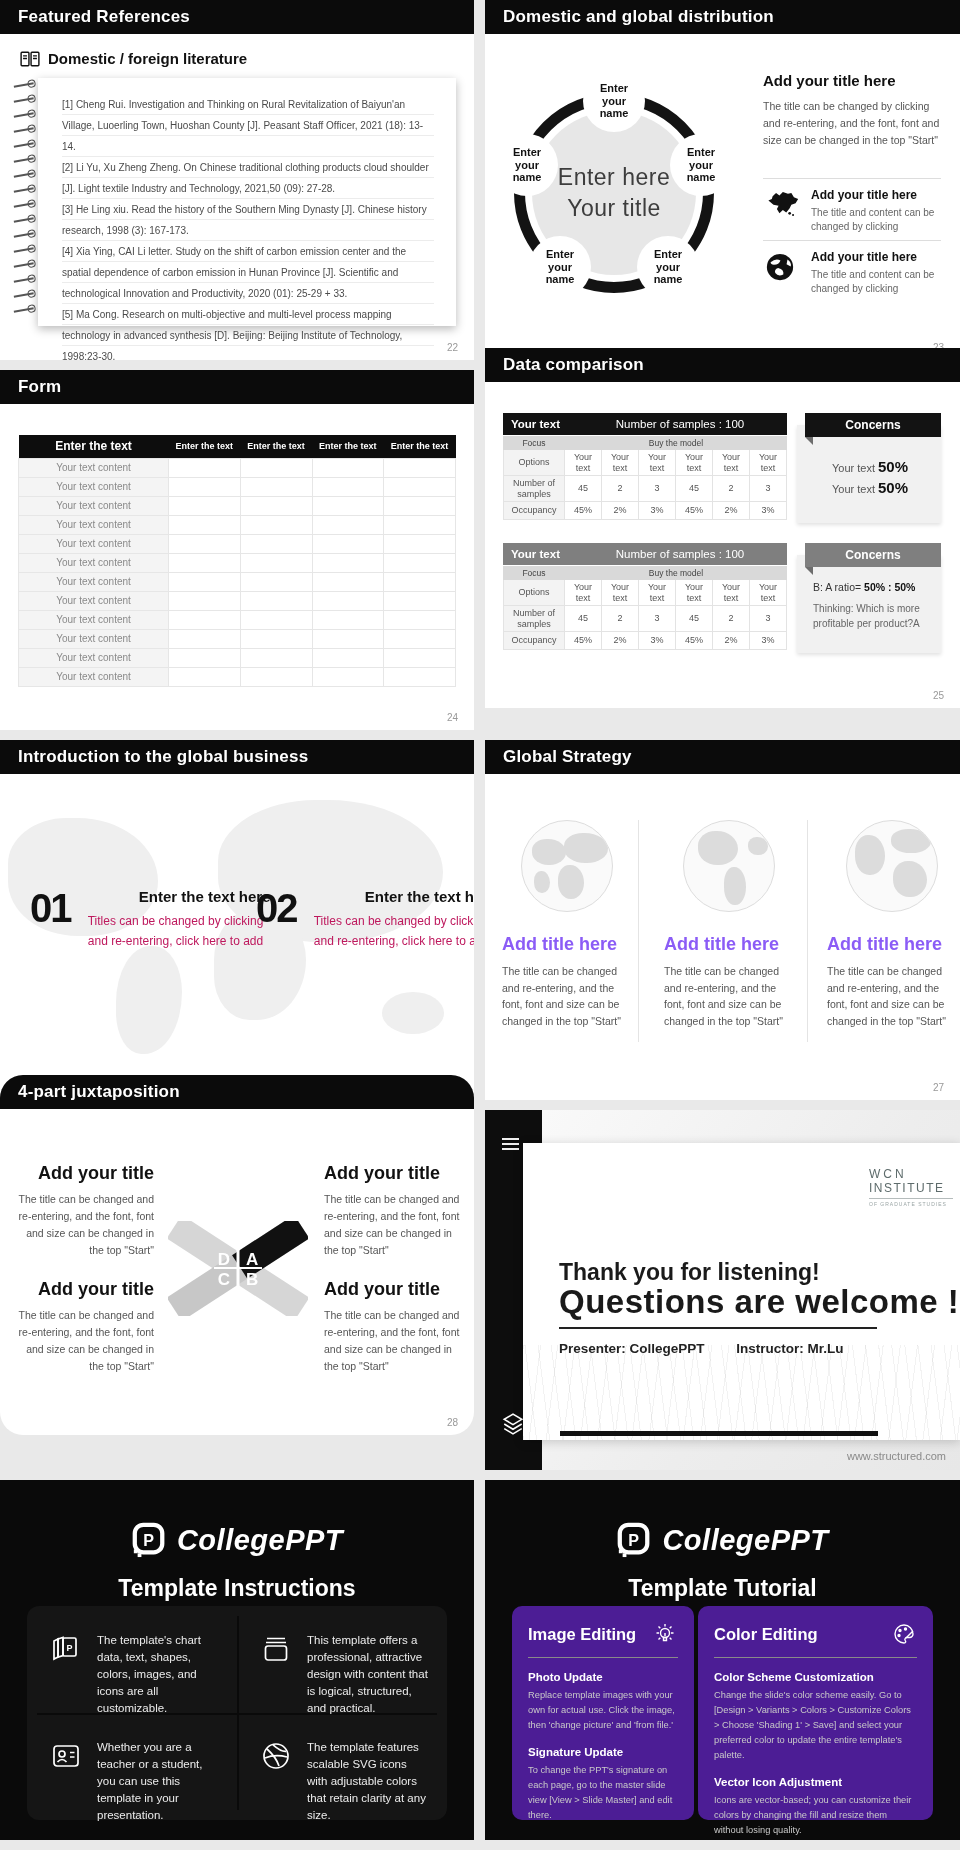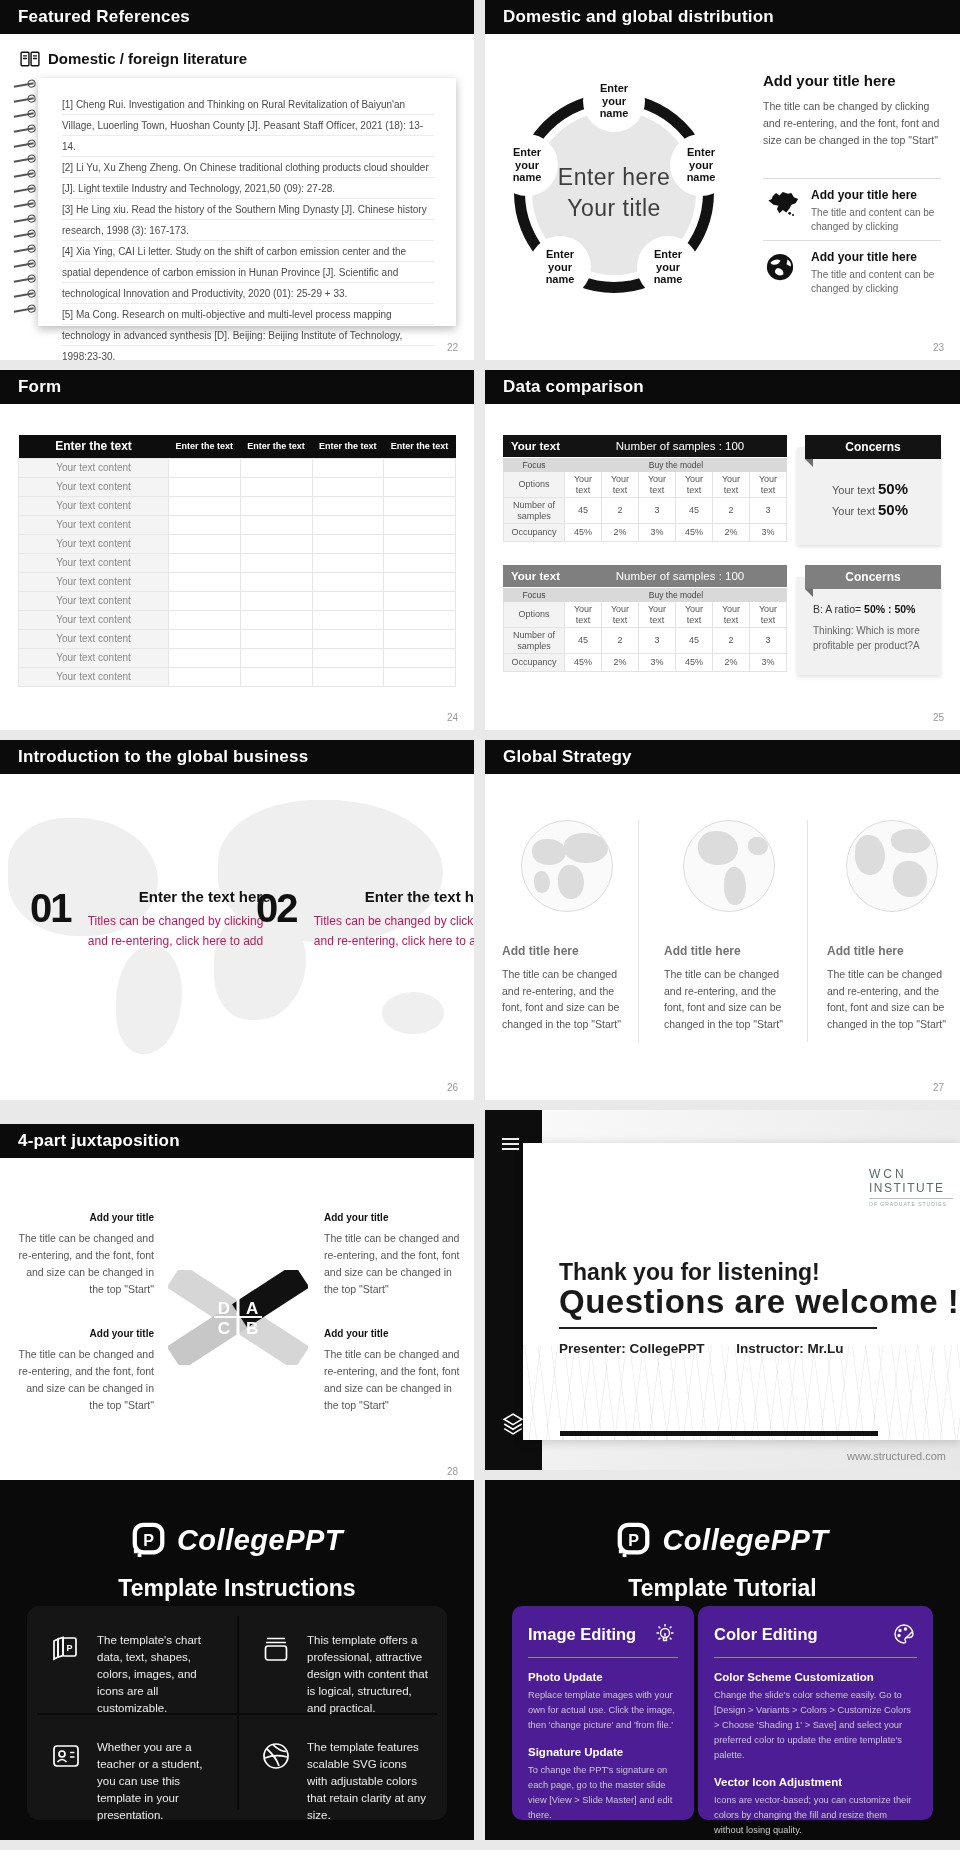--- a/index.html
+++ b/index.html
@@ -97,27 +97,27 @@
   .num-item .num { font-size:40px; font-weight:bold; color:#111; line-height:1; letter-spacing:-2px; }
   .num-item .tx { width:190px; text-align:center; }
   .num-item .tx h4 { font-size:15px; color:#111; text-align:right; margin-bottom:6px; }
   .num-item .tx p { font-size:12px; color:#be185d; line-height:20px; }
 
   
   .gs-col { position:absolute; width:130px; }
   .gs-globe { width:92px; height:92px; border-radius:50%; background:#fafafa; border:1px solid #ddd;
     position:relative; overflow:hidden; margin:0 auto; }
   .gs-globe i { position:absolute; background:#dcdcdc; border-radius:45% 55% 50% 50%; }
-  .gs-col h4 { font-size:12px; color:#737373; margin:32px 0 8px; }
+  .gs-col h4 { font-size:18px; color:#8b5cf6; margin:22px 0 8px; }
   .gs-col p { font-size:10.5px; color:#555; line-height:16.5px; }
   .v-div { position:absolute; top:80px; height:222px; width:1px; background:#e4e4e4; }
 
   
   .jx-block { position:absolute; width:140px; }
-  .jx-block h4 { font-size:10px; color:#111; margin-bottom:7px; }
+  .jx-block h4 { font-size:18px; color:#111; margin-bottom:7px; }
   .jx-block p { font-size:10.5px; color:#555; line-height:17px; }
   .jx-block.ra { text-align:right; }
 
   
   .thanks { background:linear-gradient(125deg,#fbfbfb 0%,#ededed 60%,#e7e7e7 100%); }
   .t-side { position:absolute; left:0; top:0; width:57px; height:360px; background:#0d0d0d; }
   .burger { position:absolute; left:17px; top:28px; }
   .burger i { display:block; width:17px; height:2px; background:#eee; margin-bottom:3px; }
   .t-side .layers { position:absolute; left:14px; bottom:32px; }
   .t-card { position:absolute; left:38px; top:33px; width:437px; height:297px; background:#fff;
@@ -359,21 +359,21 @@
           <td></td>
           <td></td>
           <td></td>
           <td></td>
         </tr>
     </tbody>
   </table>
   <div class="pagenum">24</div>
 </div>
 
-<div class="slide right" style="top:370px;text-decoration:underline;">
+<div class="slide right" style="top:348px;text-decoration:underline;">
   <div class="slide-header">Data comparison</div>
 
   <div class="dtable" style="top:65px;">
     <div class="dt-head" style="background:#131313;">
       <span class="hl">Your text</span>
       <span class="hr">Number of samples : 100</span>
     </div>
     <div class="dt-sub">
       <span class="sl">Focus</span>
       <span class="sr">Buy the model</span>
@@ -516,21 +516,21 @@
       <i style="left:44px;top:8px;width:40px;height:24px;"></i>
       <i style="left:46px;top:40px;width:34px;height:36px;"></i>
     </div>
     <h4>Add title here</h4>
     <p>The title can be changed and re-entering, and the font, font and size can be changed in the top "Start"</p>
   </div>
 
   <div class="pagenum">27</div>
 </div>
 
-<div class="slide" style="left:0;top:1124px;">
+<div class="slide" style="left:0;top:1075px;border-radius:23px;">
   <div class="slide-header">4-part juxtaposition</div>
 
   <div class="jx-block ra" style="left:14px;top:88px;">
     <h4>Add your title</h4>
       <p>The title can be changed and re-entering, and the font, font and size can be changed in the top "Start"</p>
   </div>
   <div class="jx-block" style="left:324px;top:88px;">
     <h4>Add your title</h4>
       <p>The title can be changed and re-entering, and the font, font and size can be changed in the top "Start"</p>
   </div>

